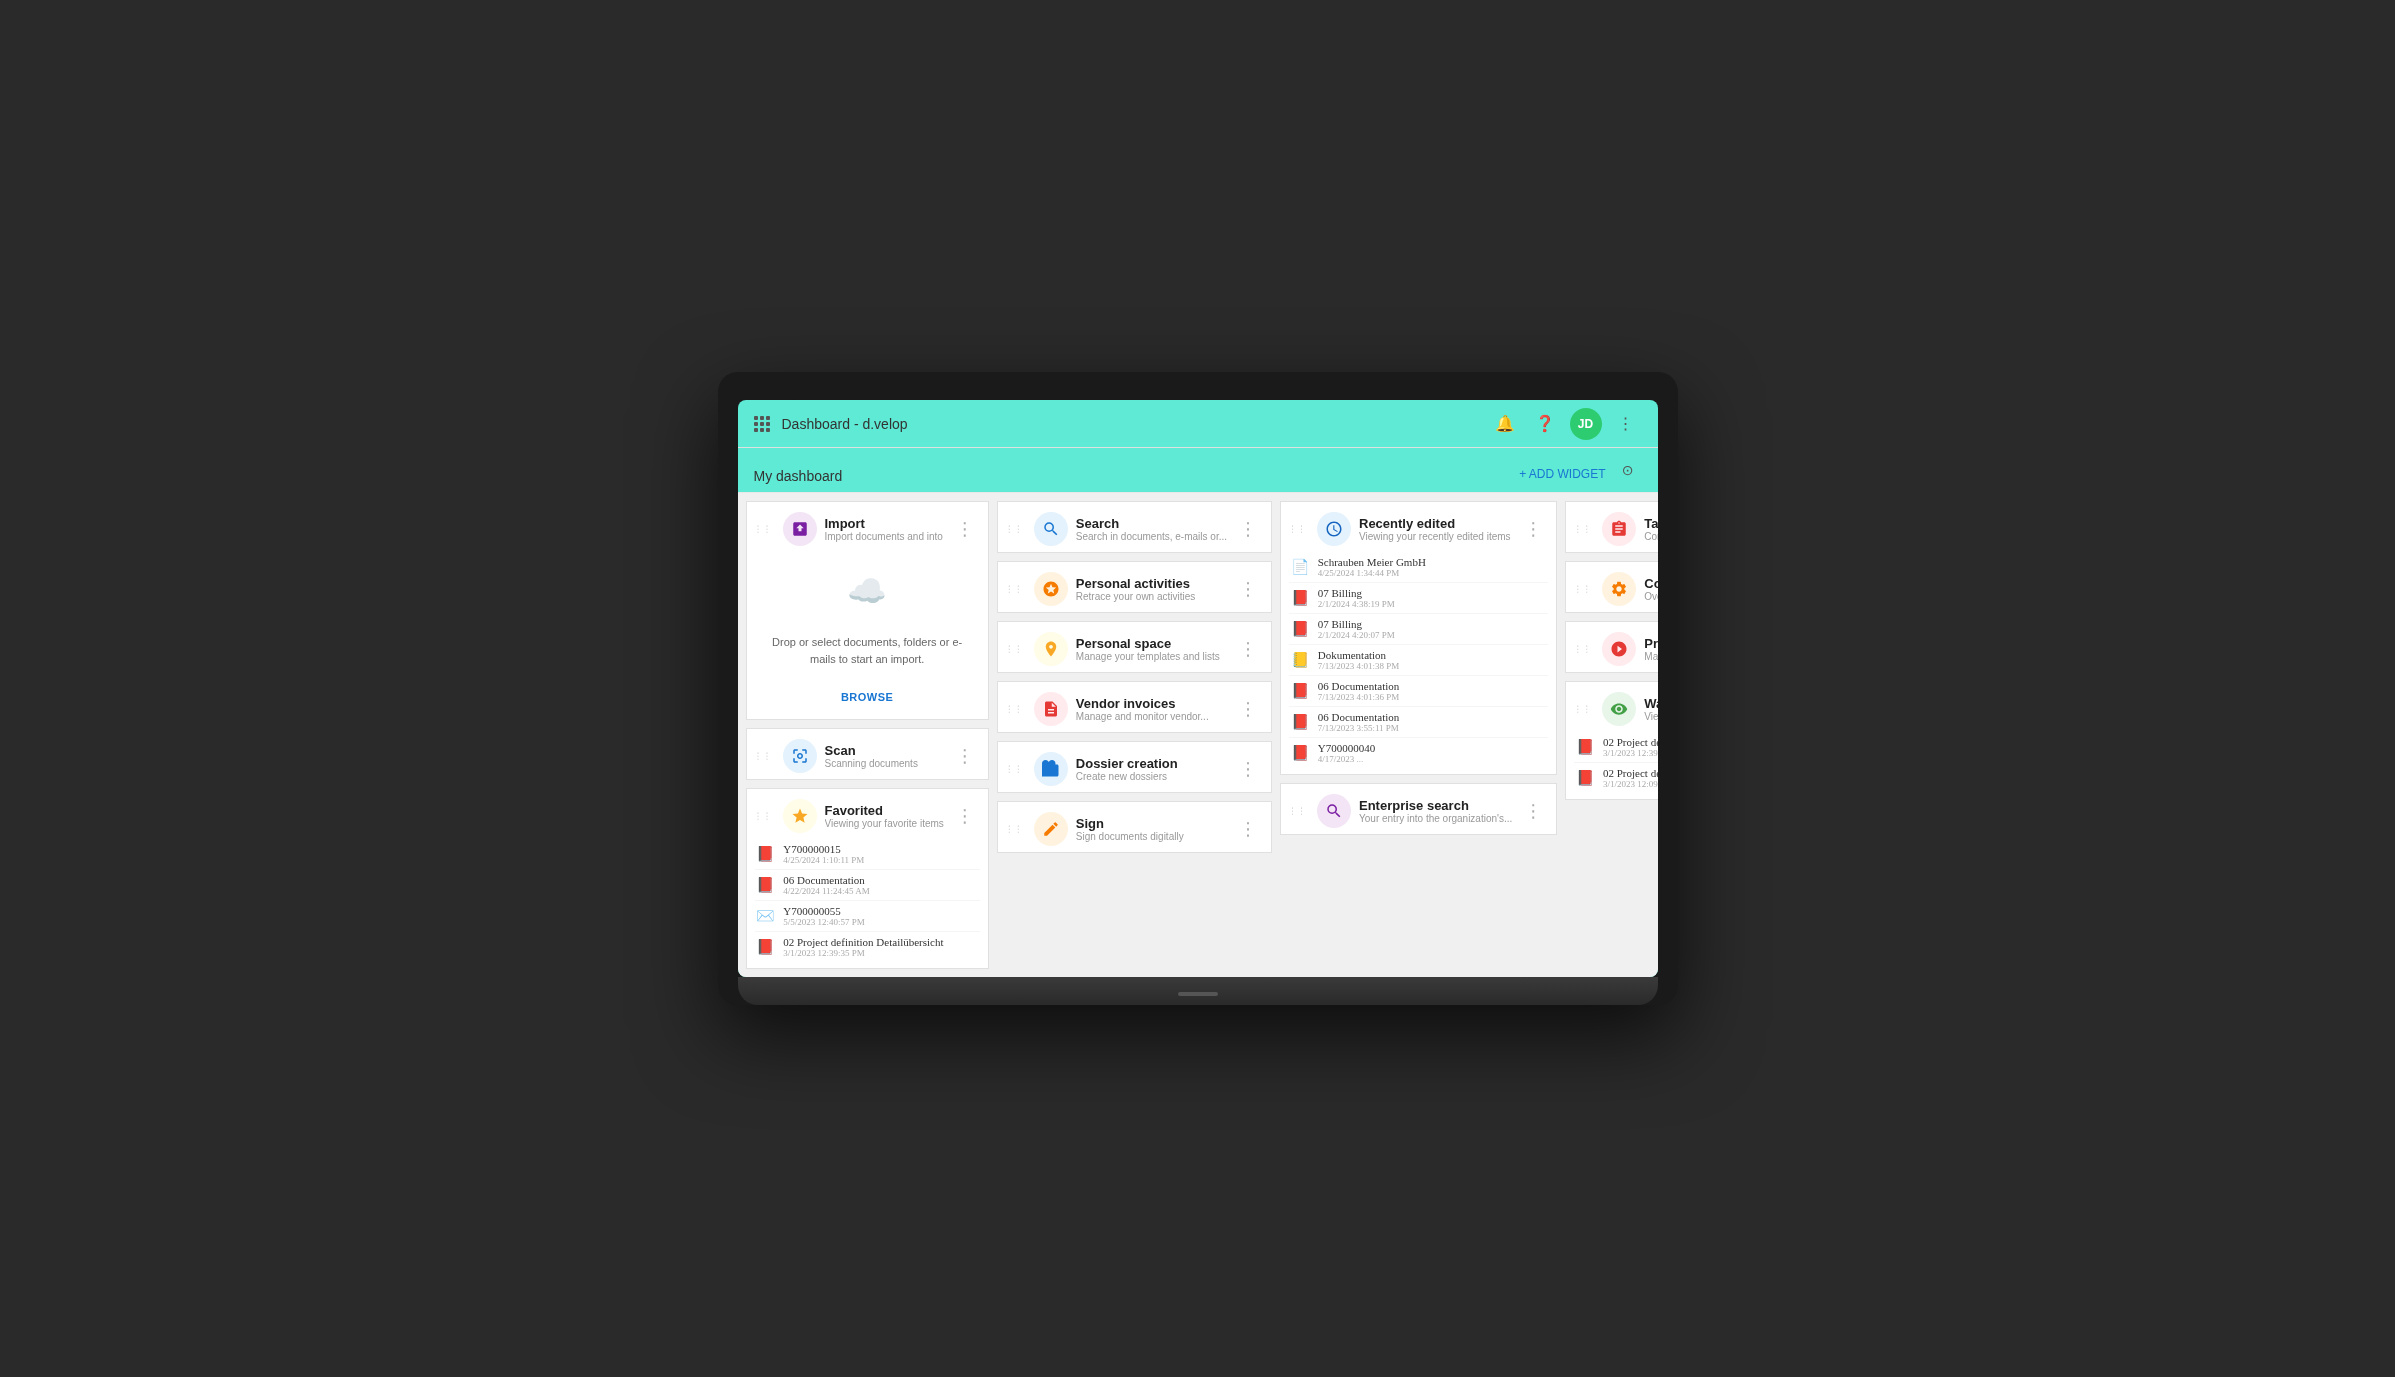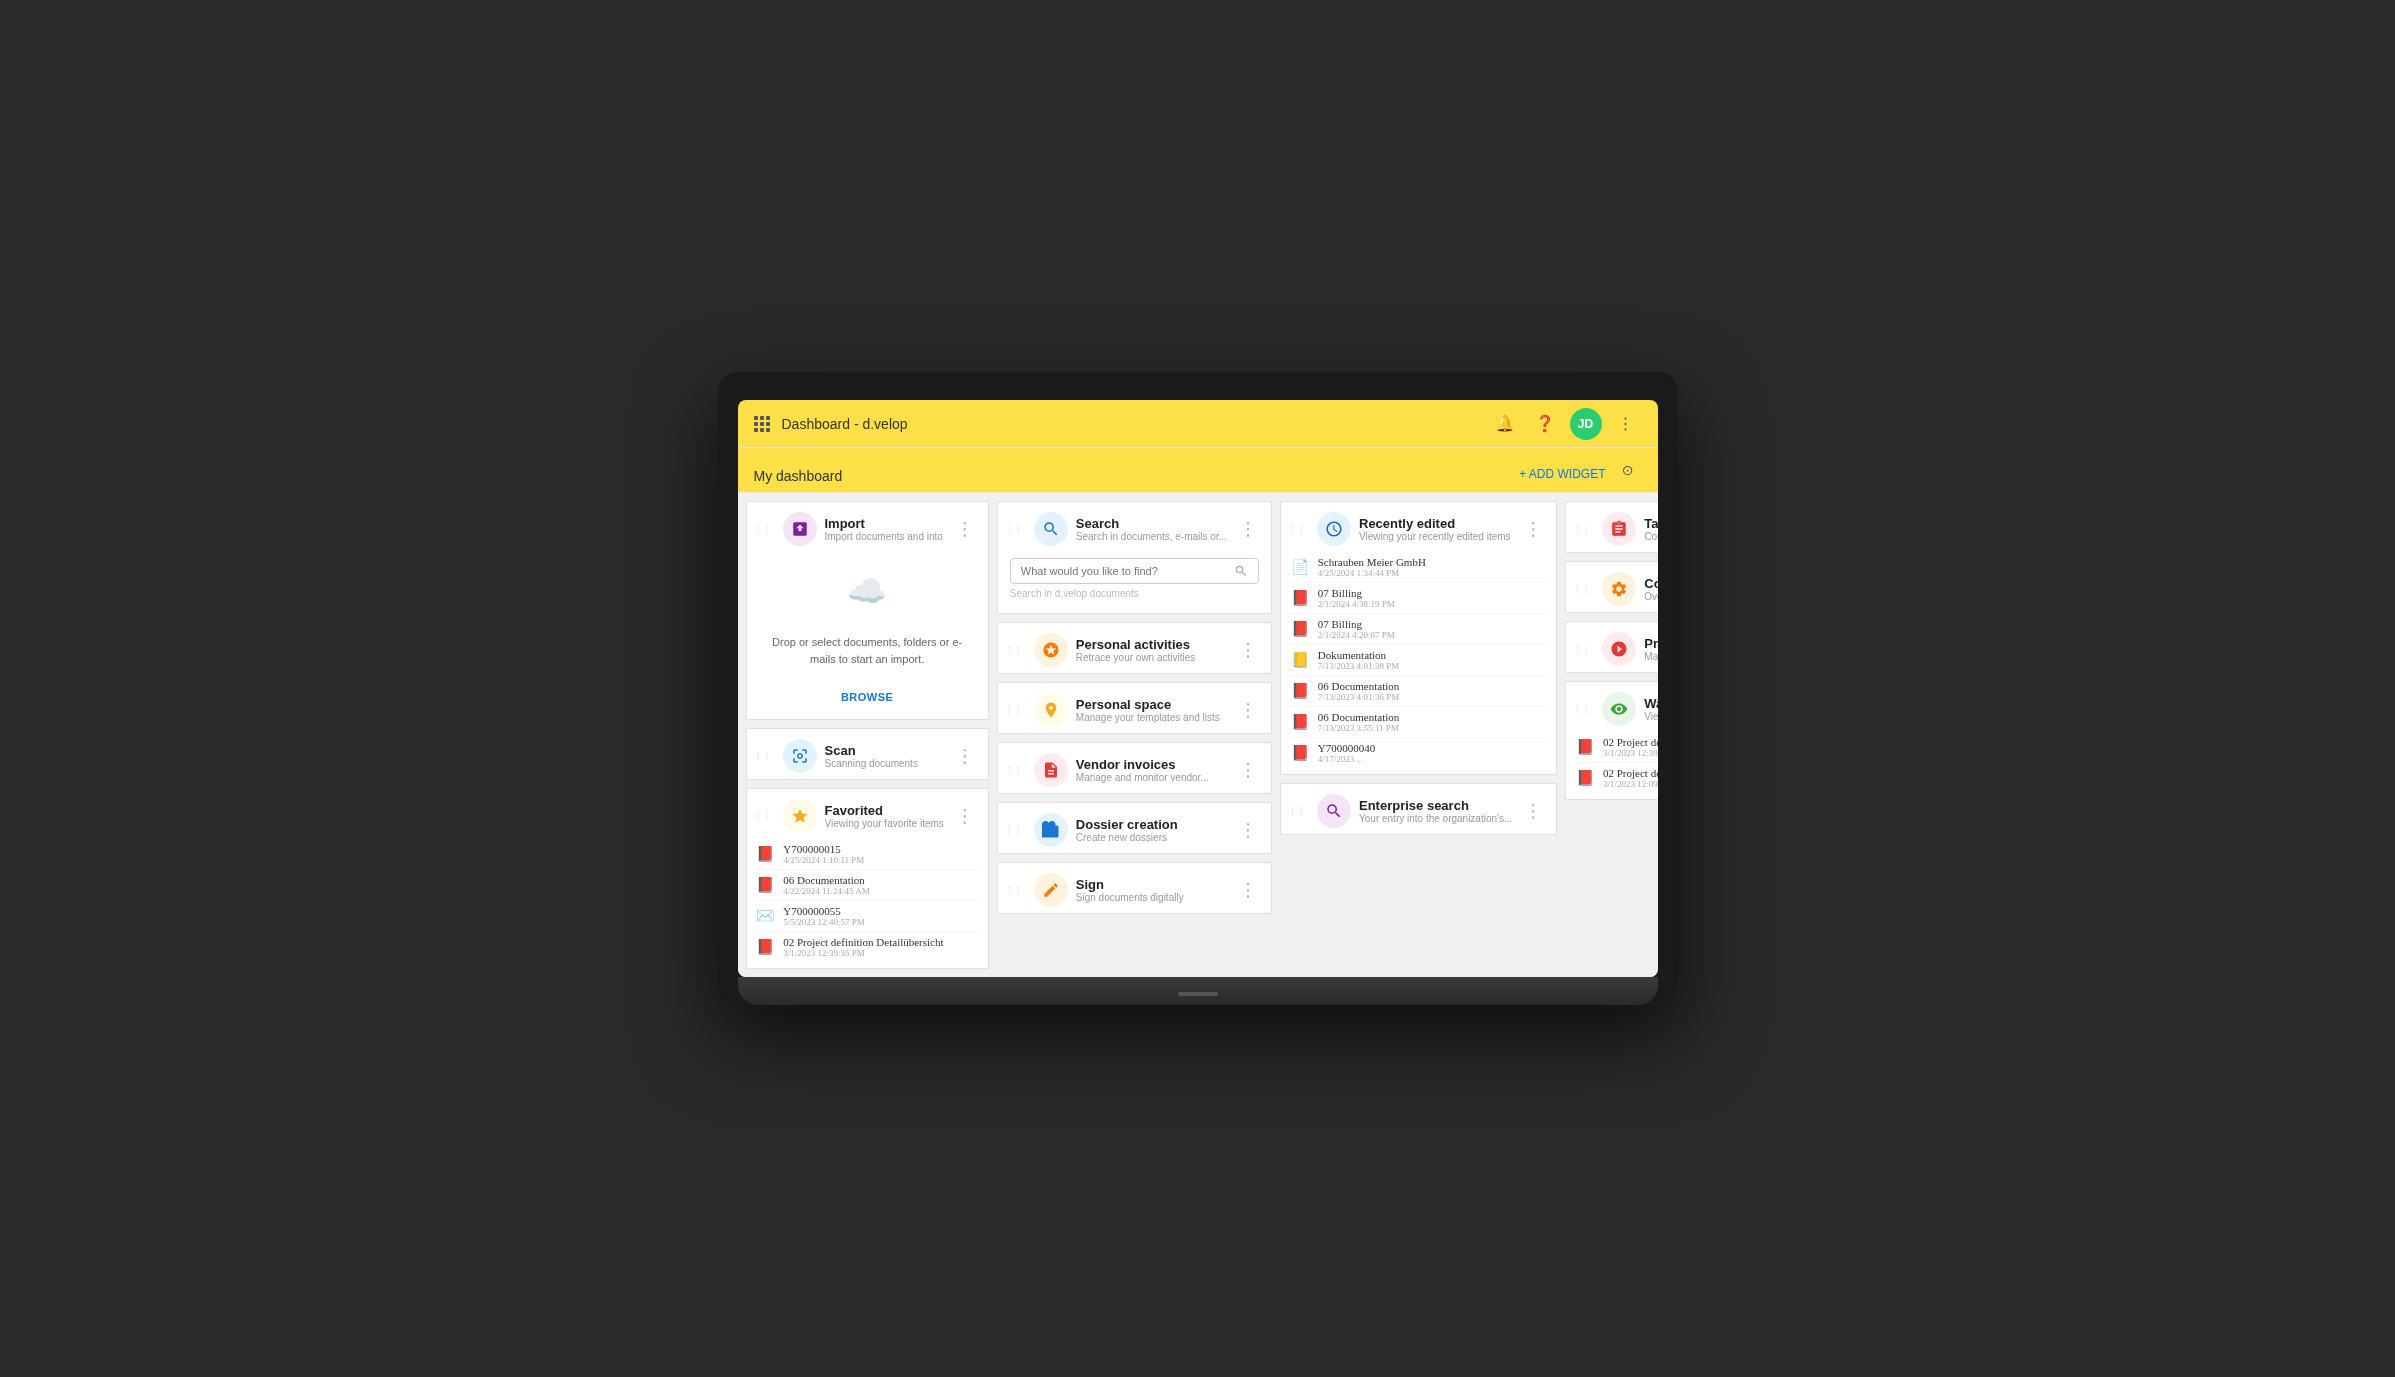--- a/index.html
+++ b/index.html
@@ -12,21 +12,21 @@
       font-family: 'Segoe UI', Arial, sans-serif;
     }
     .laptop-outer {
       width: 960px;
       background: #1a1a1a;
       border-radius: 20px;
       padding: 20px 20px 0 20px;
       box-shadow: 0 30px 80px rgba(0,0,0,0.7);
     }
     .laptop-screen {
-      background: #fde047;
+      background: #5eead4;
       border-radius: 8px;
       overflow: hidden;
       width: 100%;
     }
     .laptop-base {
       height: 28px;
       background: linear-gradient(180deg, #3a3a3a 0%, #2a2a2a 100%);
       border-radius: 0 0 20px 20px;
       margin-top: 0;
       display: flex;
@@ -348,29 +348,20 @@
               <svg width="18" height="18" viewBox="0 0 24 24" fill="#1976d2">
                   <path d="M15.5 14h-.79l-.28-.27A6.471 6.471 0 0 0 16 9.5 6.5 6.5 0 1 0 9.5 16c1.61 0 3.09-.59 4.23-1.57l.27.28v.79l5 4.99L20.49 19l-4.99-5zm-6 0C7.01 14 5 11.99 5 9.5S7.01 5 9.5 5 14 7.01 14 9.5 11.99 14 9.5 14z"></path>
                 </svg>
             </div>
             <div class="w-texts">
               <div class="w-name">Search</div>
               <div class="w-desc">Search in documents, e-mails or...</div>
             </div>
             <span class="w-menu">⋮</span>
           </div>
-          <div class="search-content">
-            <div class="s-input-row">
-              <input class="s-input" type="text" placeholder="What would you like to find?" style="">
-              <svg width="14" height="14" viewBox="0 0 24 24" fill="#aaa">
-                  <path d="M15.5 14h-.79l-.28-.27A6.471 6.471 0 0 0 16 9.5 6.5 6.5 0 1 0 9.5 16c1.61 0 3.09-.59 4.23-1.57l.27.28v.79l5 4.99L20.49 19l-4.99-5zm-6 0C7.01 14 5 11.99 5 9.5S7.01 5 9.5 5 14 7.01 14 9.5 11.99 14 9.5 14z"></path>
-                </svg>
-            </div>
-            <div class="s-hint">Search in d.velop documents</div>
-          </div>
         </div>
 
         <div class="w-card">
           <div class="w-head">
             <span class="drag-dots">⋮⋮</span>
             <div class="w-icon" style="background:#fff3e0;">
               <svg width="18" height="18" viewBox="0 0 24 24" fill="#f57c00">
                   <path d="M11.99 2C6.47 2 2 6.48 2 12s4.47 10 9.99 10C17.52 22 22 17.52 22 12S17.52 2 11.99 2zm4.24 16L12 15.45 7.77 18l1.12-4.81-3.73-3.23 4.92-.42L12 5l1.92 4.53 4.92.42-3.73 3.23L16.23 18z"></path>
                 </svg>
             </div>

